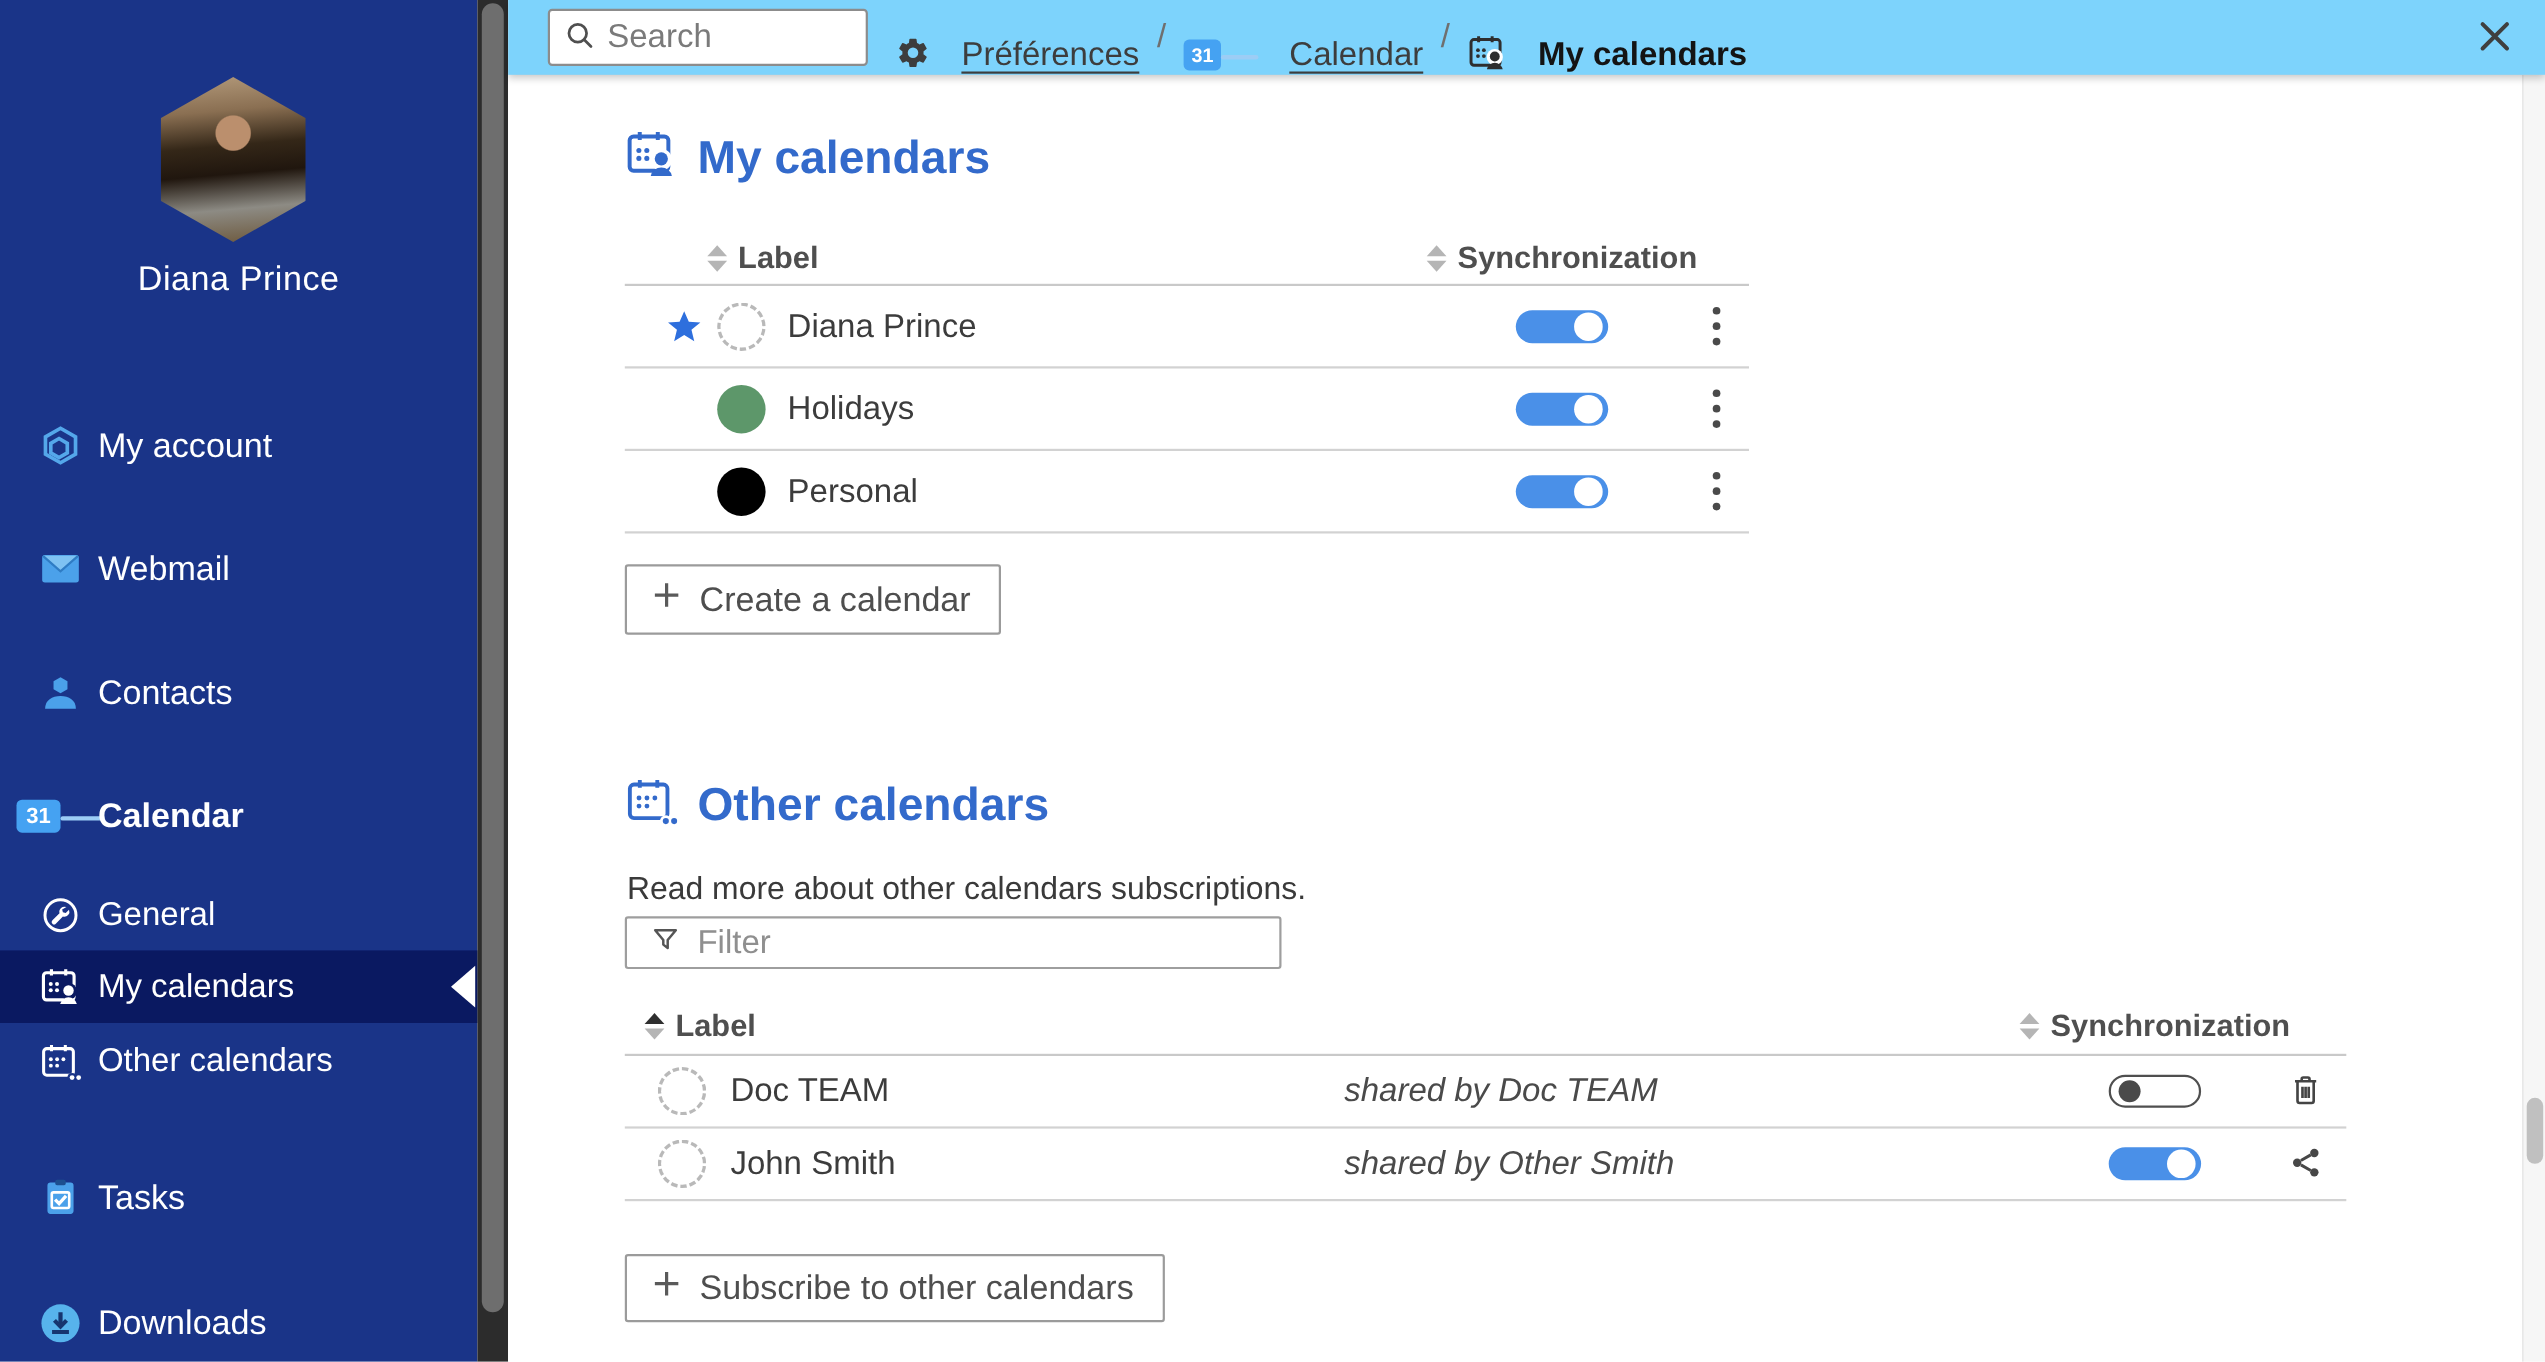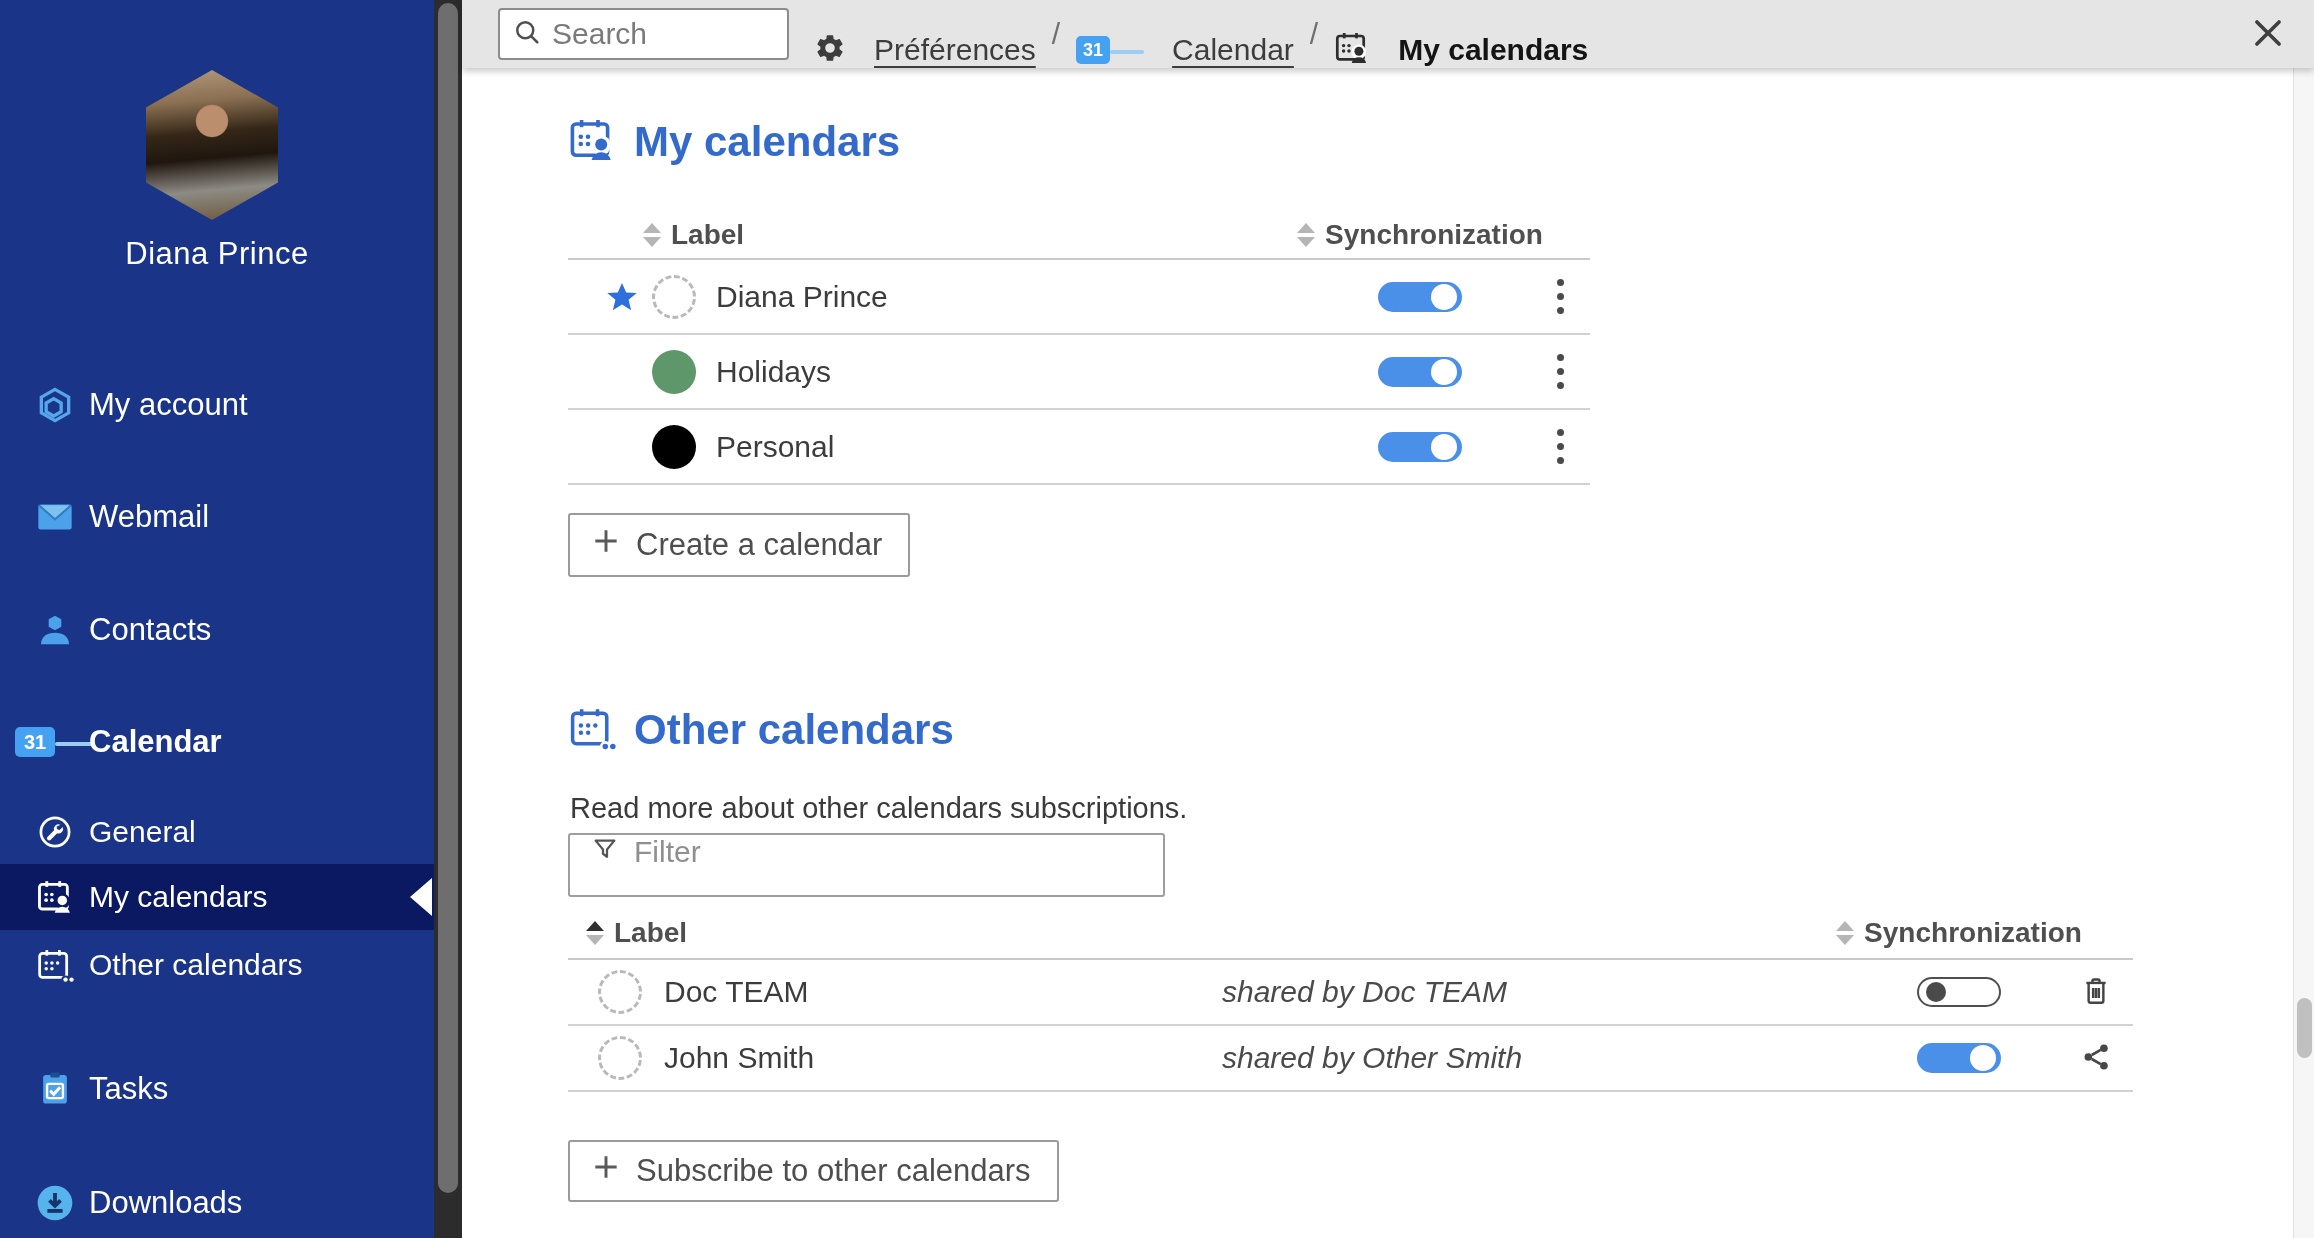--- a/index.html
+++ b/index.html
@@ -36,21 +36,21 @@
     display:flex;align-items:center;justify-content:center;}
   .cal31-bar{width:40px;height:4px;border-radius:2px;background:#9ccdf5;margin-top:3px;}
   .calwrap{display:flex;align-items:center;}
 
   
   .side-scrollbar{position:absolute;left:434px;top:0;width:28px;height:1238px;background:#2c2c2c;}
   .side-thumb{position:absolute;left:4px;top:3px;width:20px;height:1190px;background:#6e6e6e;border-radius:10px;}
 
   
   .main{position:absolute;left:462px;top:0;right:0;height:1238px;background:#fff;}
-  .topbar{position:absolute;left:0;top:0;right:0;height:68px;background:#e5e5e5;z-index:5;
+  .topbar{position:absolute;left:0;top:0;right:0;height:68px;background:#7dd3fc;z-index:5;
     box-shadow:0 3px 7px rgba(0,0,0,.22);display:flex;align-items:center;}
   .search-box{position:absolute;left:36px;top:8px;width:291px;height:52px;border:2px solid #8c8c8c;border-radius:4px;
     display:flex;align-items:center;padding:0 10px 0 12px;gap:10px;background:#fff;}
   .search-box input{border:none;outline:none;width:100%;font-size:30px;color:#444;}
   .search-box input::placeholder{color:#7a7a7a;}
   .breadcrumb{position:absolute;left:352px;top:0;height:68px;display:flex;align-items:center;gap:16px;}
   .crumb{display:flex;align-items:center;gap:28px;margin-top:32px;}
   .crumb a{color:#3d3d3d;font-size:30px;text-decoration:underline;text-decoration-thickness:2px;text-underline-offset:6px;cursor:pointer;}
   .crumb.current b{color:#141414;font-size:30px;font-weight:700;}
   .bc-sep{color:#6f6f6f;font-size:30px;}
@@ -110,22 +110,22 @@
   .kebab{background:none;border:none;cursor:pointer;display:flex;flex-direction:column;gap:7px;padding:6px;}
   .kebab i{width:7px;height:7px;border-radius:50%;background:#4a4a4a;}
 
   .ghost-btn{position:absolute;left:106px;height:64px;background:#fff;border:2px solid #9b9b9b;border-radius:3px;
     display:flex;align-items:center;gap:14px;padding:0 26px 0 20px;font-size:31px;font-weight:400;color:#4e4e4e;cursor:pointer;}
   .create-btn{top:445px;}
   .subscribe-btn{top:1072px;height:62px;}
 
   .read-more{position:absolute;left:108px;top:724px;font-size:29px;color:#3a3a3a;
     text-decoration-thickness:2px;text-underline-offset:6px;cursor:pointer;}
-  .filter-box{position:absolute;left:106px;top:765px;width:597px;height:64px;border:2px solid #9e9e9e;border-radius:3px;
-    display:flex;align-items:flex-start;gap:14px;padding:0 16px 0 20px;background:#fff;}
+  .filter-box{position:absolute;left:106px;top:765px;width:597px;height:48px;border:2px solid #9e9e9e;border-radius:3px;
+    display:flex;align-items:center;gap:14px;padding:0 16px 0 20px;background:#fff;}
   .filter-box input{border:none;outline:none;width:100%;font-size:30px;color:#444;}
   .filter-box input::placeholder{color:#8f8f8f;}
 </style>
 </head>
 <body>
 
 <div class="app">
 
   <aside class="sidebar">
     <div class="avatar"></div>

